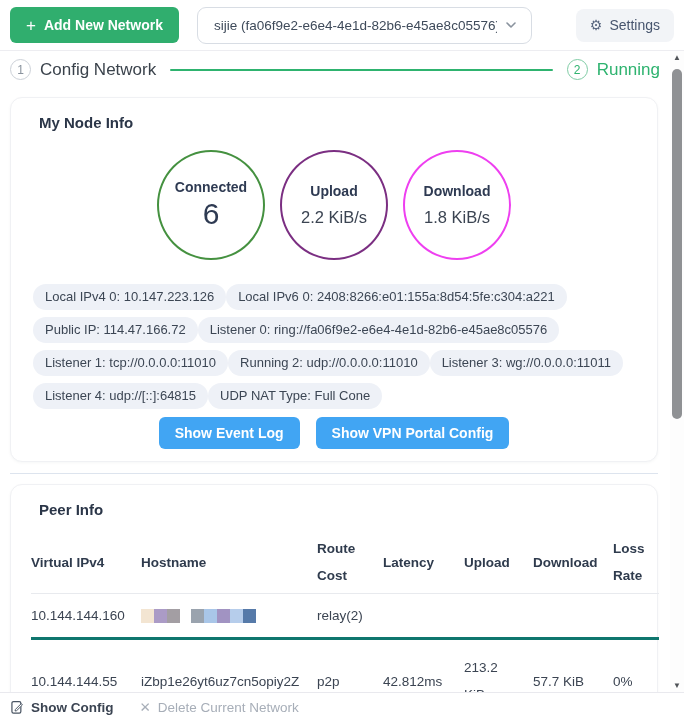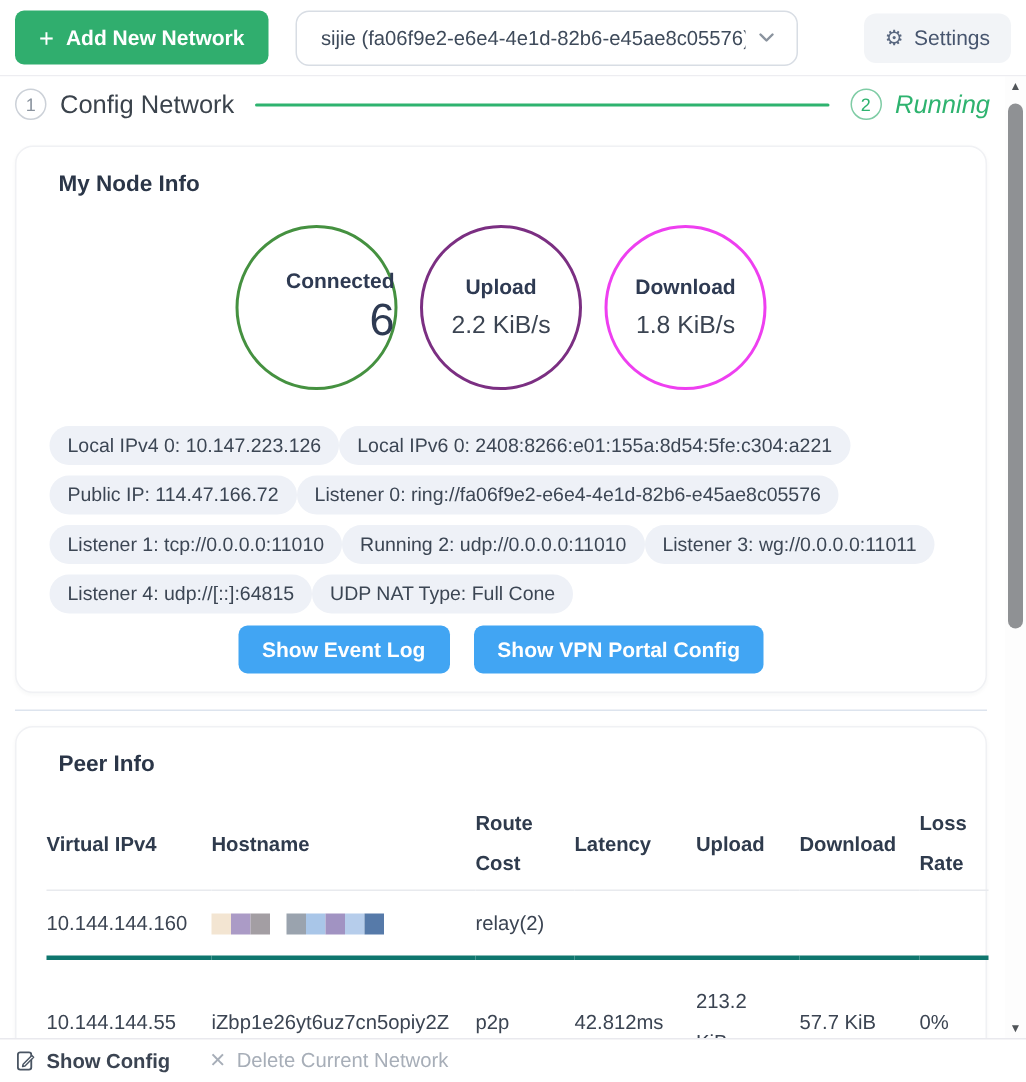--- a/index.html
+++ b/index.html
@@ -42,21 +42,21 @@
 
   
   .stepper { height:37px; display:flex; align-items:center; padding:0 10px; }
   .step-circle {
     width:21px; height:21px; border-radius:50%; border:1px solid #ccd1d8;
     display:flex; align-items:center; justify-content:center;
     font-size:12px; color:#8a939e; flex:0 0 auto; background:#fff;
   }
   .step-circle.done { border-color:#7fccא5; border:1px solid #7fcca5; color:#2eb36f; }
   .step-label { font-size:17px; color:#3b434c; margin-left:9px; white-space:nowrap; }
-  .step-label.active { color:#2eb36f;font-style:italic; }
+  .step-label.active { color:#2eb36f; }
   .step-line { flex:1; height:2px; background:#2eb36f; margin:0 14px; border-radius:1px; }
 
   
   .card {
     margin:9px 12px 0 10px; background:#fff; border:1px solid #f0f1f4; border-radius:12px;
     box-shadow:0 1px 3px rgba(30,40,60,.04);
   }
   .card-1 { padding:14px 20px 12px; }
   .card-2 { padding:14px 20px 16px; margin-top:0; }
   .card-title { font-size:15px; font-weight:bold; color:#2b3648; line-height:22px; padding-left:8px; }
@@ -124,21 +124,21 @@
   .sb-thumb {
     position:absolute; left:2px; top:5px; width:10px; height:350px;
     background:#8f9194; border-radius:6px; cursor:pointer;
   }
 
   
   .footer {
     height:29px; flex:0 0 29px; border-top:1px solid #e9e9ee; background:#fff;
     display:flex; align-items:center; padding:0 10px; gap:26px;
   }
-  .foot-item { display:flex; align-items:flex-start; gap:7px; font-size:13.5px; cursor:pointer; }
+  .foot-item { display:flex; align-items:flex-end; gap:7px; font-size:13.5px; cursor:pointer; }
   .foot-item.primary { color:#3b4452; font-weight:bold; }
   .foot-item.muted { color:#a7aeb8; }
   .foot-item svg { display:block; }
 </style>
 </head>
 <body>
 
 <div class="app">
 
   <div class="topbar">
@@ -172,21 +172,21 @@
         <div class="step-circle done">
           <span>2</span>
         </div>
         <span class="step-label active">Running</span>
       </div>
 
       <div class="card card-1">
         <div class="card-title">My Node Info</div>
 
         <div class="stats">
-          <div class="stat-circle" style="border-color: rgb(69, 145, 64); align-items: flex-end;">
+          <div class="stat-circle" style="border-color: rgb(69, 145, 64);">
             <span class="stat-label">Connected</span>
             <span class="stat-value big">6</span>
           </div>
           <div class="stat-circle" style="border-color: rgb(123, 47, 130);">
             <span class="stat-label">Upload</span>
             <span class="stat-value">2.2 KiB/s</span>
           </div>
           <div class="stat-circle" style="border-color: rgb(238, 63, 240);">
             <span class="stat-label">Download</span>
             <span class="stat-value">1.8 KiB/s</span>

